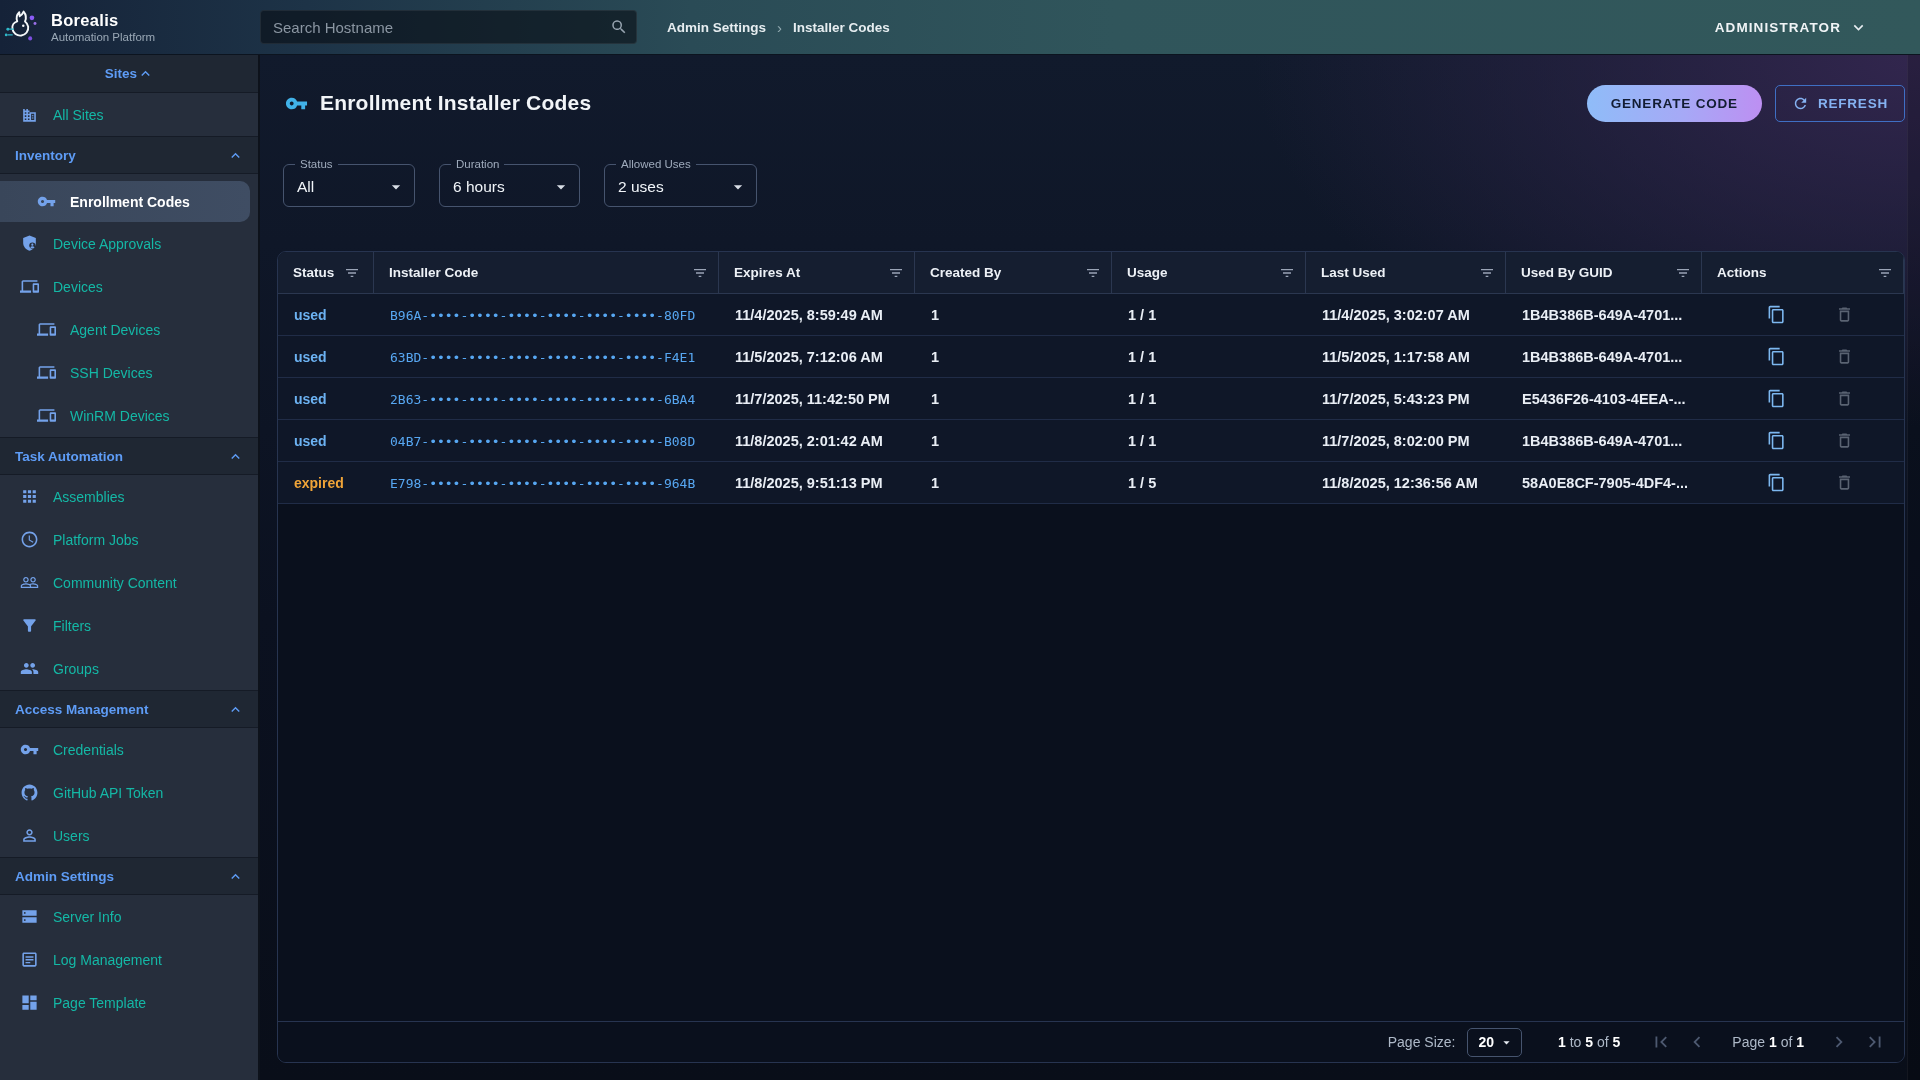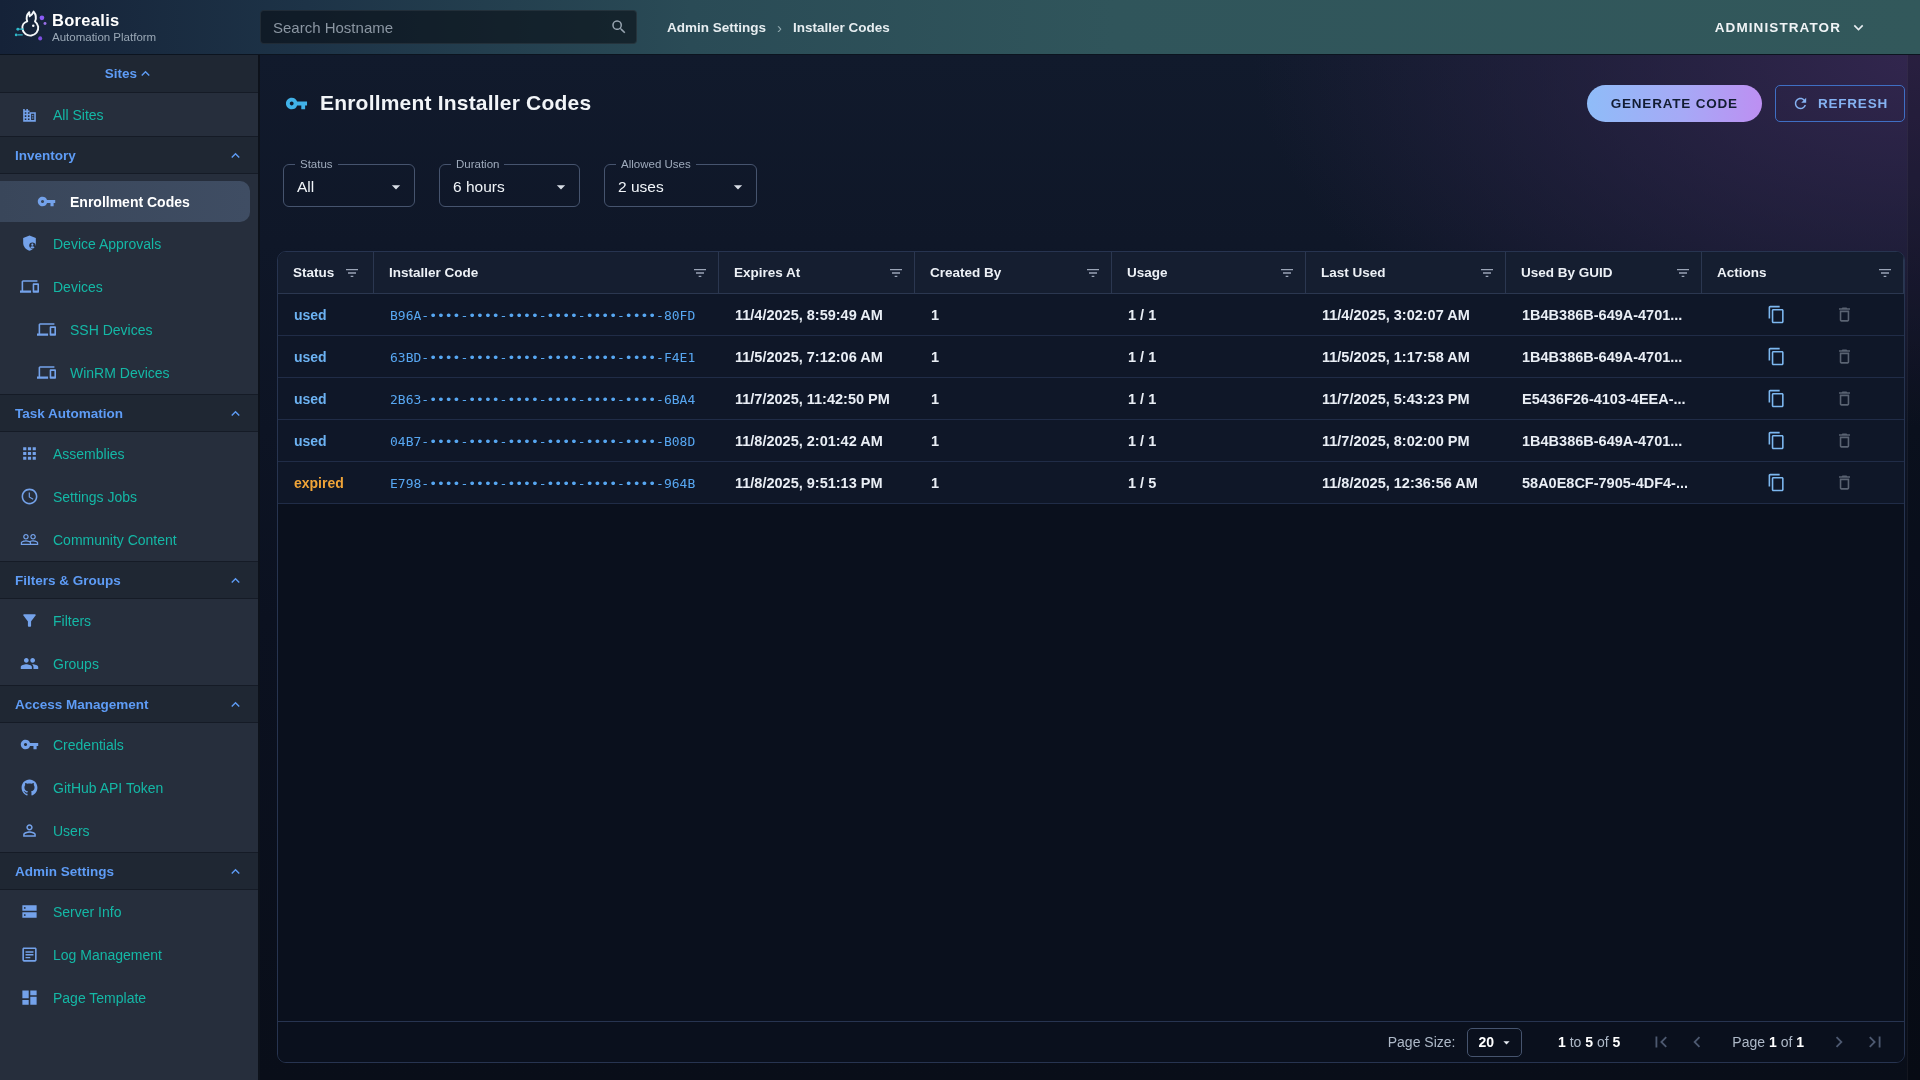--- a/index.html
+++ b/index.html
@@ -3,21 +3,21 @@
 <meta charset="utf-8">
 <style>
   * { box-sizing: border-box; margin: 0; padding: 0; }
   html,body { width:1920px; height:1080px; overflow:hidden; background:#0a0f1a;
     font-family:"Liberation Sans", sans-serif; }
 
   
   .topbar { height:55px; display:flex; align-items:center;
     background:linear-gradient(90deg,#152238 0%,#1d3347 16%,#2a4b56 36%,#30555b 58%,#32585b 100%);
     border-bottom:1px solid #0c141f; position:relative; z-index:5; }
-  .brand { width:260px; flex:0 0 260px; display:flex; align-items:center; padding-left:10px; }
+  .brand { width:260px; flex:0 0 260px; display:flex; align-items:center; gap:9px; }
   .brand-name { font-size:16.5px; font-weight:700; color:#ffffff; letter-spacing:.3px; line-height:1.1; }
   .brand-tag { font-size:11.5px; color:#9aa8b6; margin-top:1px; }
   .searchbox { position:relative; width:377px; }
   .searchbox input { width:100%; height:34px; background:rgba(8,14,20,.6);
     border:1px solid rgba(255,255,255,.07); border-radius:4px; color:#dfe6ec;
     font-size:15px; padding:0 36px 0 12px; outline:none; font-family:inherit; }
   .searchbox input::placeholder { color:#8b96a2; }
   .searchbox .ic { position:absolute; right:9px; top:8px; width:18px; height:18px; color:#97a4b0; }
   .breadcrumb { display:flex; align-items:center; margin-left:30px; font-size:13.5px; font-weight:700; color:#e6edf0; }
   .breadcrumb .crumb { cursor:pointer; }
@@ -203,20 +203,26 @@
       <div class="sb-item">
         <svg class="ic " viewBox="0 0 24 24" fill="currentColor">
           <path d="M4 6h18V4H4c-1.1 0-2 .9-2 2v11H0v3h14v-3H4V6zm19 2h-6c-.55 0-1 .45-1 1v10c0 .55.45 1 1 1h6c.55 0 1-.45 1-1V9c0-.55-.45-1-1-1zm-1 9h-4v-7h4v7z"></path>
         </svg>
         <span class="sb-item-label">Devices</span>
       </div>
       <div class="sb-item ind">
         <svg class="ic " viewBox="0 0 24 24" fill="currentColor">
           <path d="M4 6h18V4H4c-1.1 0-2 .9-2 2v11H0v3h14v-3H4V6zm19 2h-6c-.55 0-1 .45-1 1v10c0 .55.45 1 1 1h6c.55 0 1-.45 1-1V9c0-.55-.45-1-1-1zm-1 9h-4v-7h4v7z"></path>
         </svg>
+        <span class="sb-item-label">Agent Devices</span>
+      </div>
+      <div class="sb-item ind">
+        <svg class="ic " viewBox="0 0 24 24" fill="currentColor">
+          <path d="M4 6h18V4H4c-1.1 0-2 .9-2 2v11H0v3h14v-3H4V6zm19 2h-6c-.55 0-1 .45-1 1v10c0 .55.45 1 1 1h6c.55 0 1-.45 1-1V9c0-.55-.45-1-1-1zm-1 9h-4v-7h4v7z"></path>
+        </svg>
         <span class="sb-item-label">SSH Devices</span>
       </div>
       <div class="sb-item ind">
         <svg class="ic " viewBox="0 0 24 24" fill="currentColor">
           <path d="M4 6h18V4H4c-1.1 0-2 .9-2 2v11H0v3h14v-3H4V6zm19 2h-6c-.55 0-1 .45-1 1v10c0 .55.45 1 1 1h6c.55 0 1-.45 1-1V9c0-.55-.45-1-1-1zm-1 9h-4v-7h4v7z"></path>
         </svg>
         <span class="sb-item-label">WinRM Devices</span>
       </div>
       <div class="sb-sec">
         <span class="sb-sec-label">Task Automation</span>
@@ -227,33 +233,27 @@
       <div class="sb-item">
         <svg class="ic " viewBox="0 0 24 24" fill="currentColor">
           <path d="M4 8h4V4H4v4zm6 0h4V4h-4v4zm6 0h4V4h-4v4zM4 14h4v-4H4v4zm6 0h4v-4h-4v4zm6 0h4v-4h-4v4zM4 20h4v-4H4v4zm6 0h4v-4h-4v4zm6 0h4v-4h-4v4z"></path>
         </svg>
         <span class="sb-item-label">Assemblies</span>
       </div>
       <div class="sb-item">
         <svg class="ic " viewBox="0 0 24 24" fill="currentColor">
           <path d="M11.99 2C6.47 2 2 6.48 2 12s4.47 10 9.99 10C17.52 22 22 17.52 22 12S17.52 2 11.99 2zM12 20c-4.42 0-8-3.58-8-8s3.58-8 8-8 8 3.58 8 8-3.58 8-8 8zm.5-13H11v6l5.25 3.15.75-1.23-4.5-2.67z"></path>
         </svg>
-        <span class="sb-item-label">Settings Jobs</span>
+        <span class="sb-item-label">Platform Jobs</span>
       </div>
       <div class="sb-item">
         <svg class="ic " viewBox="0 0 24 24" fill="currentColor">
           <path d="M16.5 13c-1.2 0-3.07.34-4.5 1-1.43-.67-3.3-1-4.5-1C5.33 13 1 14.08 1 16.25V19h22v-2.75c0-2.17-4.33-3.25-6.5-3.25zm-4 4.5h-10v-1.25c0-.54 2.56-1.75 5-1.75s5 1.21 5 1.75v1.25zm9 0H14v-1.25c0-.46-.2-.86-.52-1.22.88-.3 1.96-.53 3.02-.53 2.44 0 5 1.21 5 1.75v1.25zM7.5 12c1.93 0 3.5-1.57 3.5-3.5S9.43 5 7.5 5 4 6.57 4 8.5 5.57 12 7.5 12zm0-5.5c1.1 0 2 .9 2 2s-.9 2-2 2-2-.9-2-2 .9-2 2-2zm9 5.5c1.93 0 3.5-1.57 3.5-3.5S18.43 5 16.5 5 13 6.57 13 8.5s1.57 3.5 3.5 3.5zm0-5.5c1.1 0 2 .9 2 2s-.9 2-2 2-2-.9-2-2 .9-2 2-2z"></path>
         </svg>
         <span class="sb-item-label">Community Content</span>
-      </div>
-      <div class="sb-sec">
-        <span class="sb-sec-label">Filters &amp; Groups</span>
-        <svg class="ic sec-chev" viewBox="0 0 24 24" fill="currentColor">
-          <path d="M7.4 15.4L12 10.8l4.6 4.6L18 14l-6-6-6 6z"></path>
-        </svg>
       </div>
       <div class="sb-item">
         <svg class="ic " viewBox="0 0 24 24" fill="currentColor">
           <path d="M4.25 5.61C6.27 8.2 10 13 10 13v6c0 .55.45 1 1 1h2c.55 0 1-.45 1-1v-6s3.72-4.8 5.74-7.39C20.25 4.95 19.78 4 18.95 4H5.04c-.83 0-1.3.95-.79 1.61z"></path>
         </svg>
         <span class="sb-item-label">Filters</span>
       </div>
       <div class="sb-item">
         <svg class="ic " viewBox="0 0 24 24" fill="currentColor">
           <path d="M16 11c1.66 0 2.99-1.34 2.99-3S17.66 5 16 5c-1.66 0-3 1.34-3 3s1.34 3 3 3zm-8 0c1.66 0 2.99-1.34 2.99-3S9.66 5 8 5C6.34 5 5 6.34 5 8s1.34 3 3 3zm0 2c-2.33 0-7 1.17-7 3.5V19h14v-2.5c0-2.33-4.67-3.5-7-3.5zm8 0c-.29 0-.62.02-.97.05 1.16.84 1.97 1.97 1.97 3.45V19h6v-2.5c0-2.33-4.67-3.5-7-3.5z"></path>

